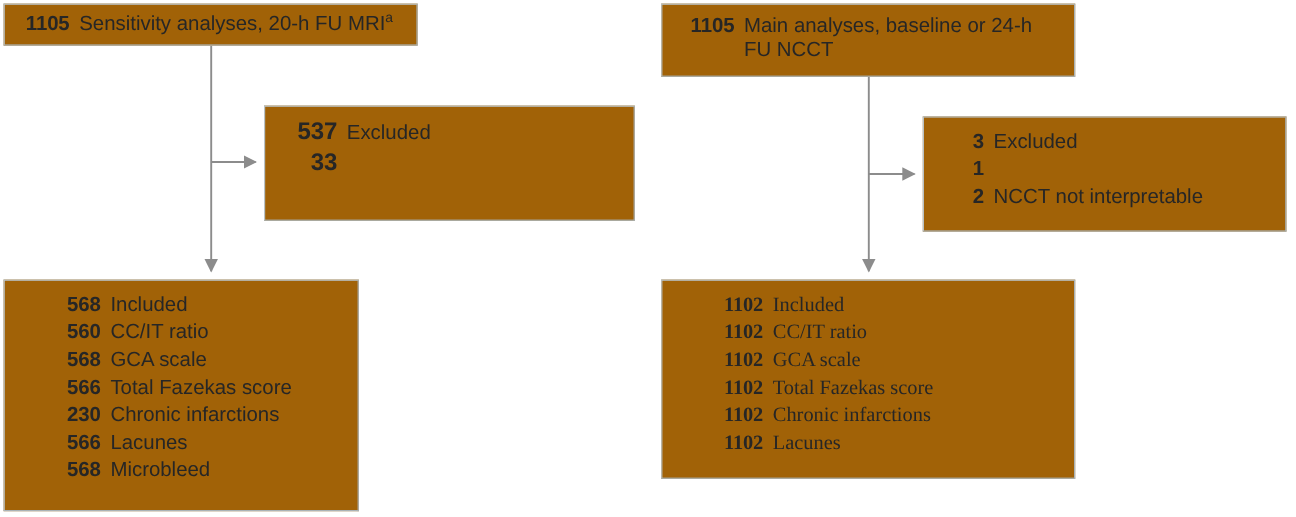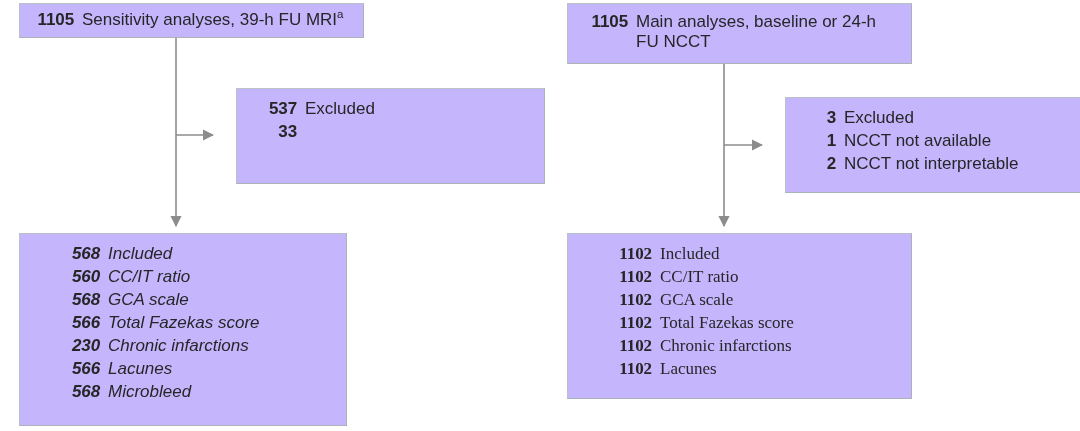--- a/index.html
+++ b/index.html
@@ -20,25 +20,24 @@
     position: absolute;
     left: 0;
     top: 0;
     width: 1080px;
     height: 431px;
   }
 
   .box {
     position: absolute;
     box-sizing: border-box;
-    background: #c4b5fd;
+    background: #a16207;
     border: 1px solid #b9c2c6;
     border-right-color: #a9b3b8;
     border-bottom-color: #a9b3b8;
-    margin-left: 16px;
   }
 
   .rows {
     position: absolute;
     left: 0;
     top: 0;
     width: 100%;
     height: 100%;
     box-sizing: border-box;
   }
@@ -73,26 +72,26 @@
     left: 3px; top: 3px; width: 345px; height: 35px;
   }
   #box-mri-source .rows { padding: 6px 0 0 10px; }
   #box-mri-source .num { width: 44px; font-size: 17px; }
   #box-mri-source .lbl { font-size: 17px; padding-left: 8px; }
 
   #box-mri-excluded {
     left: 220px; top: 88px; width: 309px; height: 96px;
   }
   #box-mri-excluded .rows { padding: 10px 0 0 10px; }
-  #box-mri-excluded .num { width: 50px; font-size: 17px; }
+  #box-mri-excluded .num { width: 50px; font-size: 20px; }
   #box-mri-excluded .lbl { font-size: 17px; padding-left: 8px; }
   #box-mri-excluded .row { margin-bottom: 3px; }
 
   #box-mri-included {
-    left: 3px; top: 233px; width: 328px; height: 193px; font-style: italic;
+    left: 3px; top: 233px; width: 296px; height: 193px;
   }
   #box-mri-included .rows { padding: 10px 0 0 10px; }
   #box-mri-included .num { width: 70px; font-size: 17px; }
   #box-mri-included .lbl { font-size: 17px; padding-left: 8px; }
   #box-mri-included .row { margin-bottom: 3px; }
 
   
   #box-ncct-source {
     left: 551px; top: 3px; width: 345px; height: 61px;
   }
@@ -142,21 +141,21 @@
 
     <line x1="724" y1="64" x2="724" y2="226" stroke="#8c8c8c" stroke-width="1.6" marker-end="url(#arrow)"></line>
 
     <line x1="724" y1="145" x2="762" y2="145" stroke="#8c8c8c" stroke-width="1.6" marker-end="url(#arrow)"></line>
   </svg>
 
   <div class="box" id="box-mri-source">
     <div class="rows">
       <div class="row">
         <span class="num">1105</span>
-        <span class="lbl"><span>Sensitivity analyses, 39-h FU MRI</span><span class="sup">a</span></span>
+        <span class="lbl"><span>Sensitivity analyses, 20-h FU MRI</span><span class="sup">a</span></span>
       </div>
     </div>
   </div>
 
   <div class="box" id="box-mri-excluded">
     <div class="rows">
       <div class="row">
         <span class="num">537</span>
         <span class="lbl">Excluded</span>
       </div>
@@ -210,21 +209,20 @@
   </div>
 
   <div class="box" id="box-ncct-excluded">
     <div class="rows">
       <div class="row">
         <span class="num">3</span>
         <span class="lbl">Excluded</span>
       </div>
       <div class="row">
         <span class="num">1</span>
-        <span class="lbl">NCCT not available</span>
       </div>
       <div class="row">
         <span class="num">2</span>
         <span class="lbl">NCCT not interpretable</span>
       </div>
     </div>
   </div>
 
   <div class="box" id="box-ncct-included">
     <div class="rows">

